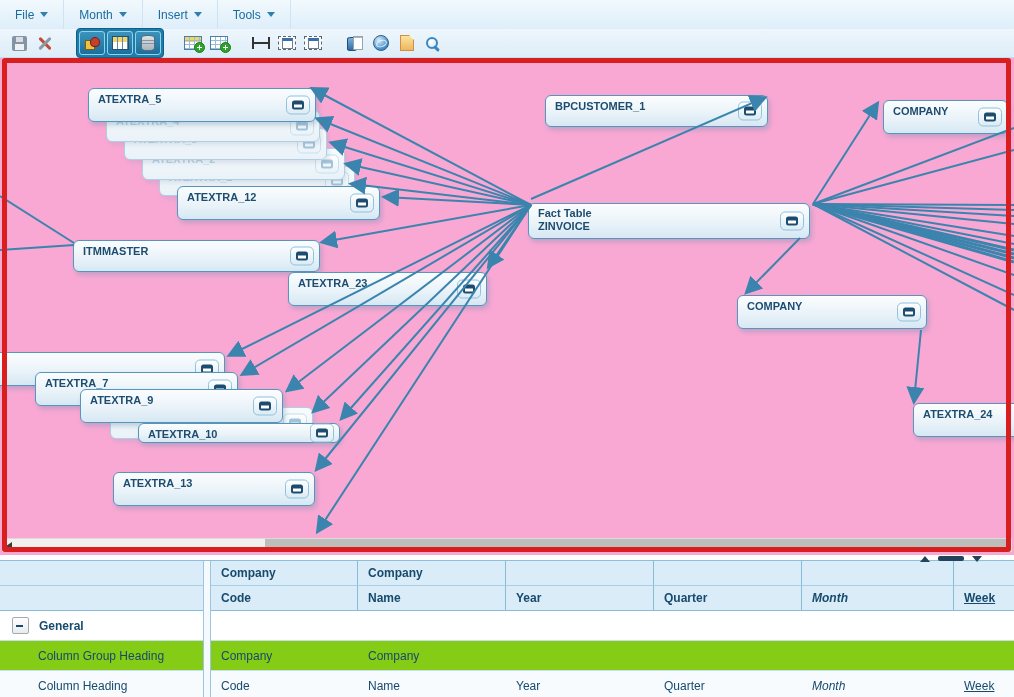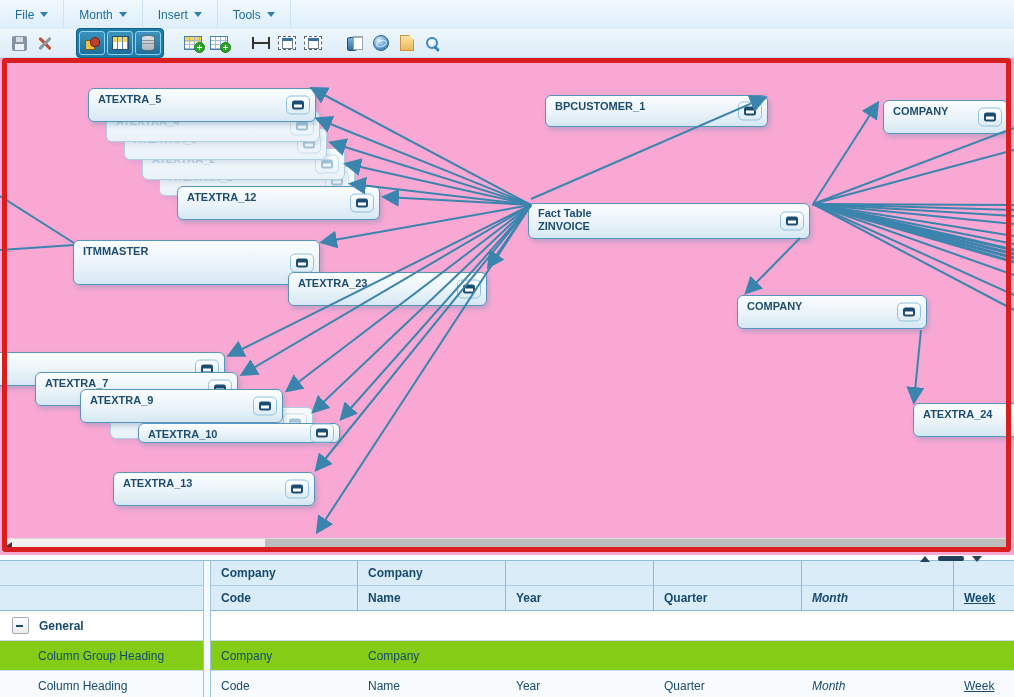--- a/index.html
+++ b/index.html
@@ -232,21 +232,21 @@
     <span class="nbtn">
           <i class="nglyph"></i>
         </span>
   </div>
   <div class="node" style="left:177px;top:128px;width:203px;height:34px;z-index:7">
     <span class="nlabel">ATEXTRA_12</span>
     <span class="nbtn">
           <i class="nglyph"></i>
         </span>
   </div>
-  <div class="node" style="left:73px;top:182px;width:247px;height:45px;z-index:3">
+  <div class="node" style="left:73px;top:182px;width:247px;height:32px;z-index:3">
     <span class="nlabel">ITMMASTER</span>
     <span class="nbtn">
           <i class="nglyph"></i>
         </span>
   </div>
   <div class="node" style="left:288px;top:214px;width:199px;height:34px;z-index:3">
     <span class="nlabel">ATEXTRA_23</span>
     <span class="nbtn">
           <i class="nglyph"></i>
         </span>

